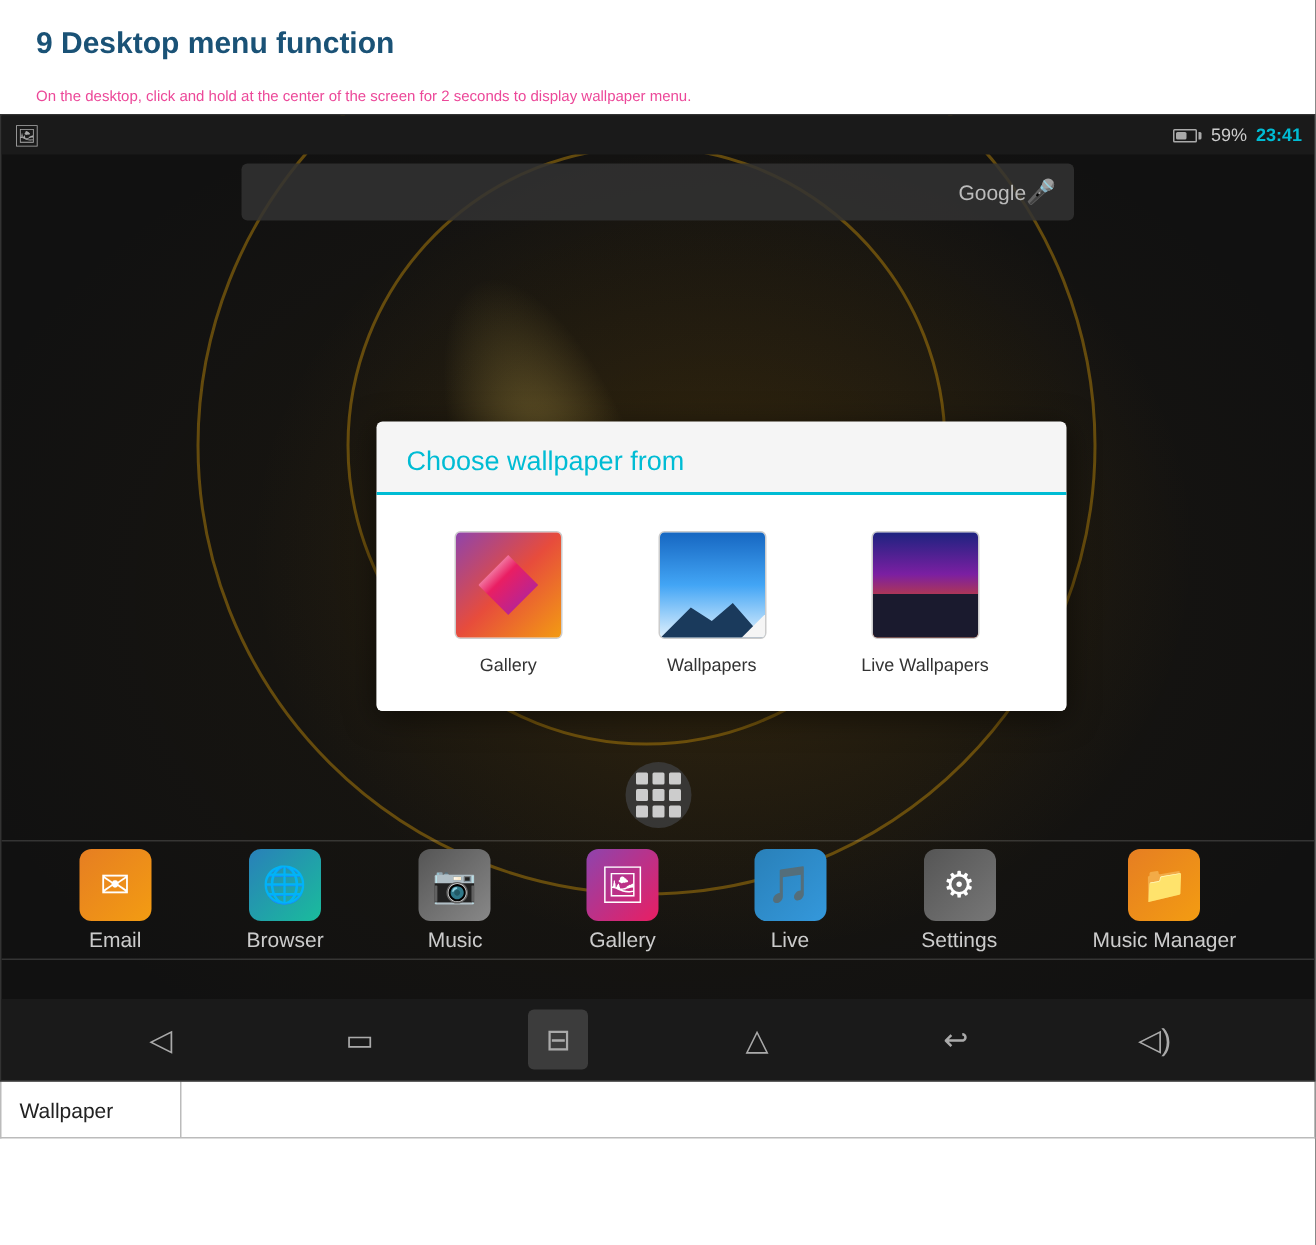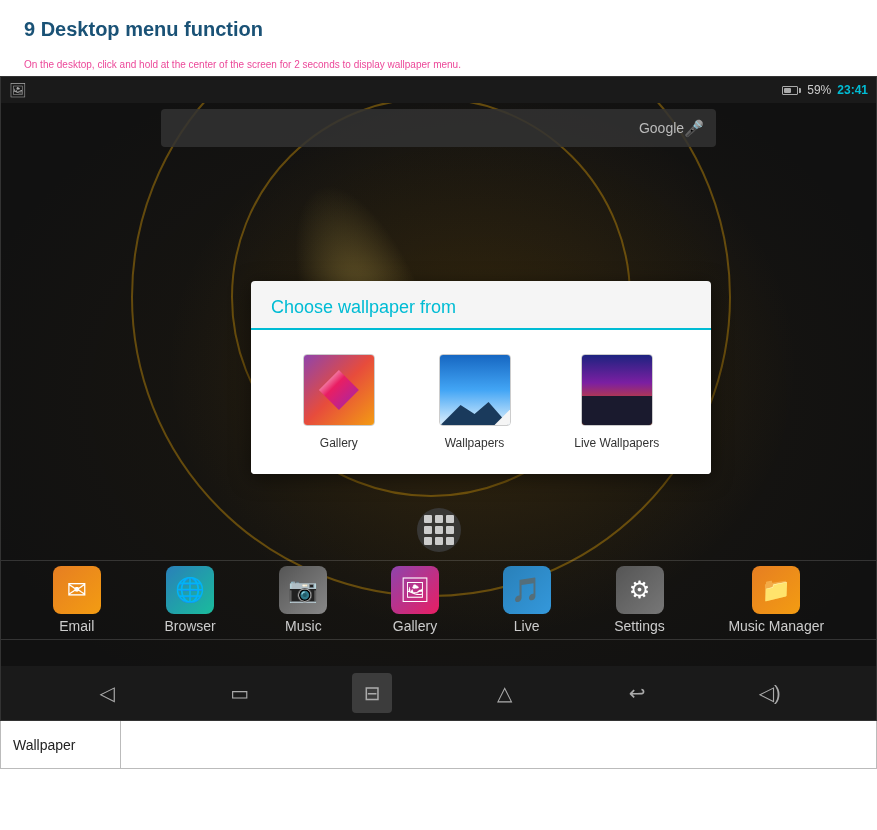--- a/index.html
+++ b/index.html
@@ -375,21 +375,21 @@
     .nav-button.active {
       background: rgba(255,255,255,0.15);
       border-radius: 4px;
     }
 
     
     .bottom-table {
       border: 1px solid #bbb;
       border-top: none;
       display: flex;
-      height: 48px;
+      height: 38px;
     }
 
     .table-cell-label {
       width: 120px;
       border-right: 1px solid #bbb;
       display: flex;
       align-items: center;
       padding: 0 12px;
       font-size: 14px;
       color: #222;

